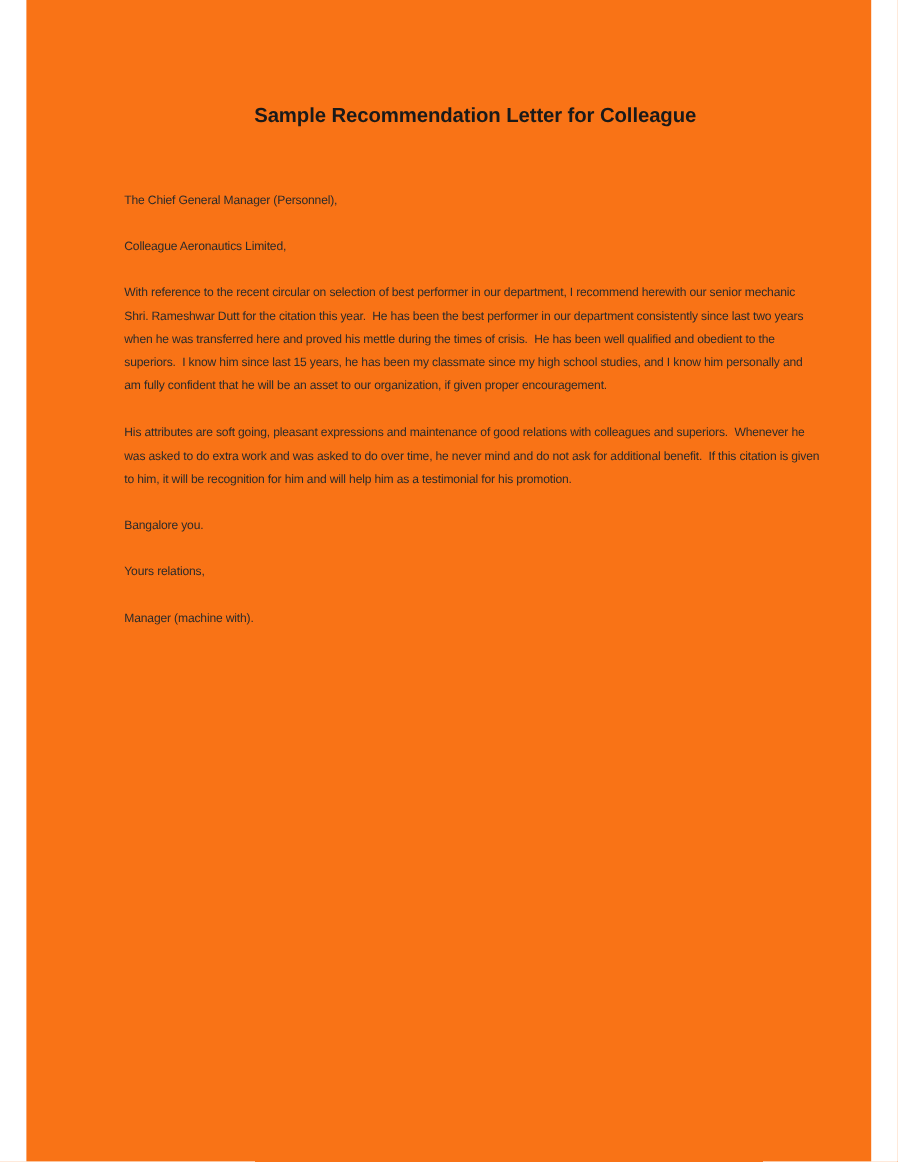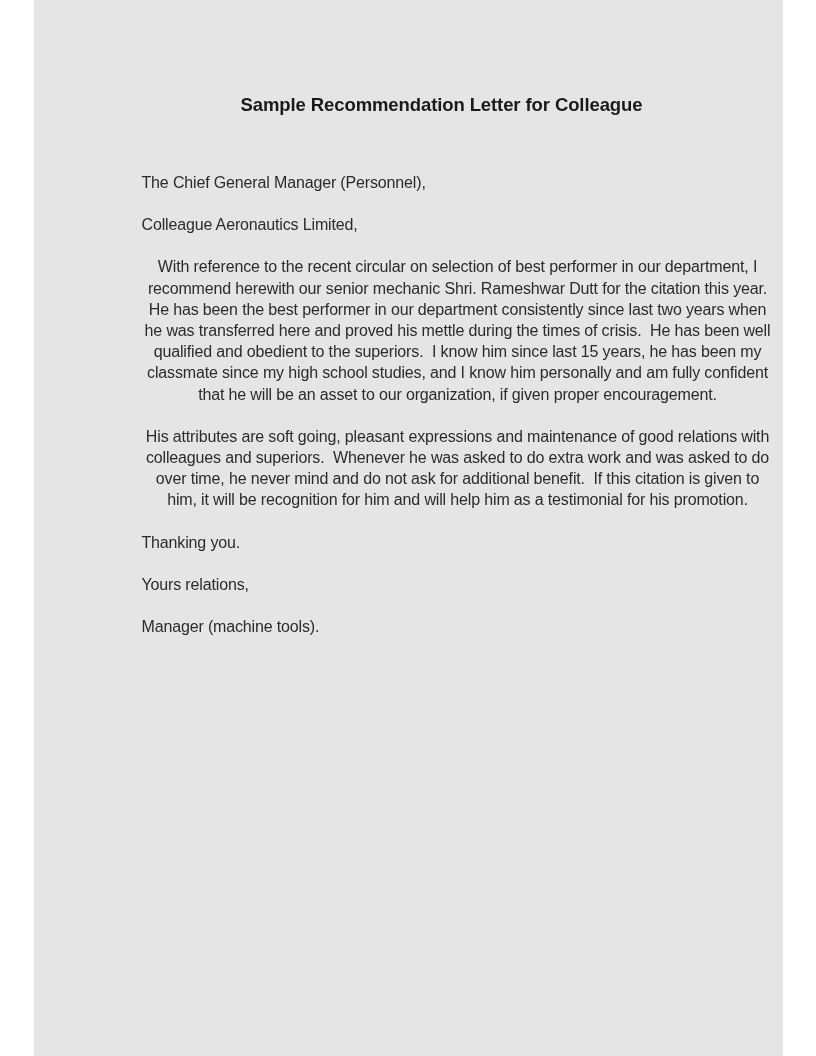--- a/index.html
+++ b/index.html
@@ -5,63 +5,64 @@
   html, body {
     margin: 0;
     padding: 0;
     background: #ffffff;
   }
 
   .page {
     position: relative;
     width: 749px;
     height: 1056px;
-    background: #e5e5e5;
+    background: #f97316;
     margin: 0 auto;
     overflow: hidden;
     font-family: "Liberation Sans", "DejaVu Sans", sans-serif;
+    padding-left: 19px;
     -webkit-font-smoothing: antialiased;
   }
 
   .doc-title {
     position: absolute;
     top: 94px;
     left: 0;
     width: 816px;
     text-align: center;
     font-size: 18.5px;
     font-weight: bold;
     color: #1a1a1a;
     letter-spacing: -0.1px;
     font-stretch: condensed;
   }
 
   .body-block {
     position: absolute;
-    left: 108px;
+    left: 89px;
     top: 172px;
     width: 632px;
-    font-size: 16px;
+    font-size: 11px;
     line-height: 21.2px;
     color: #2b2b2b;
     letter-spacing: -0.15px;
   }
 
   .addr-line {
     margin: 0 0 21px 0;
     white-space: pre-wrap;
   }
 
   .salutation {
     margin: 0 0 21px 0;
   }
 
   .para {
     margin: 0 0 21px 0;
-    text-align: center;
+    text-align: left;
     white-space: pre-wrap;
   }
 
   .close-line {
     margin: 0 0 21px 0;
   }
 
   .close-line.last {
     margin-bottom: 0;
   }
@@ -78,21 +79,21 @@
     <div class="addr-line">The Chief General Manager (Personnel),</div>
 
     <div class="addr-line">Colleague Aeronautics Limited,</div>
 
 
 
     <div class="para">With reference to the recent circular on selection of best performer in our department, I recommend herewith our senior mechanic Shri. Rameshwar Dutt for the citation this year.  He has been the best performer in our department consistently since last two years when he was transferred here and proved his mettle during the times of crisis.  He has been well qualified and obedient to the superiors.  I know him since last 15 years, he has been my classmate since my high school studies, and I know him personally and am fully confident that he will be an asset to our organization, if given proper encouragement.</div>
 
     <div class="para">His attributes are soft going, pleasant expressions and maintenance of good relations with colleagues and superiors.  Whenever he was asked to do extra work and was asked to do over time, he never mind and do not ask for additional benefit.  If this citation is given to him, it will be recognition for him and will help him as a testimonial for his promotion.</div>
 
-    <div class="close-line">Thanking you.</div>
+    <div class="close-line">Bangalore you.</div>
 
     <div class="close-line">Yours relations,</div>
 
-    <div class="close-line last">Manager (machine tools).</div>
+    <div class="close-line last">Manager (machine with).</div>
 
   </div>
 
 </div>
 
 </body></html>

